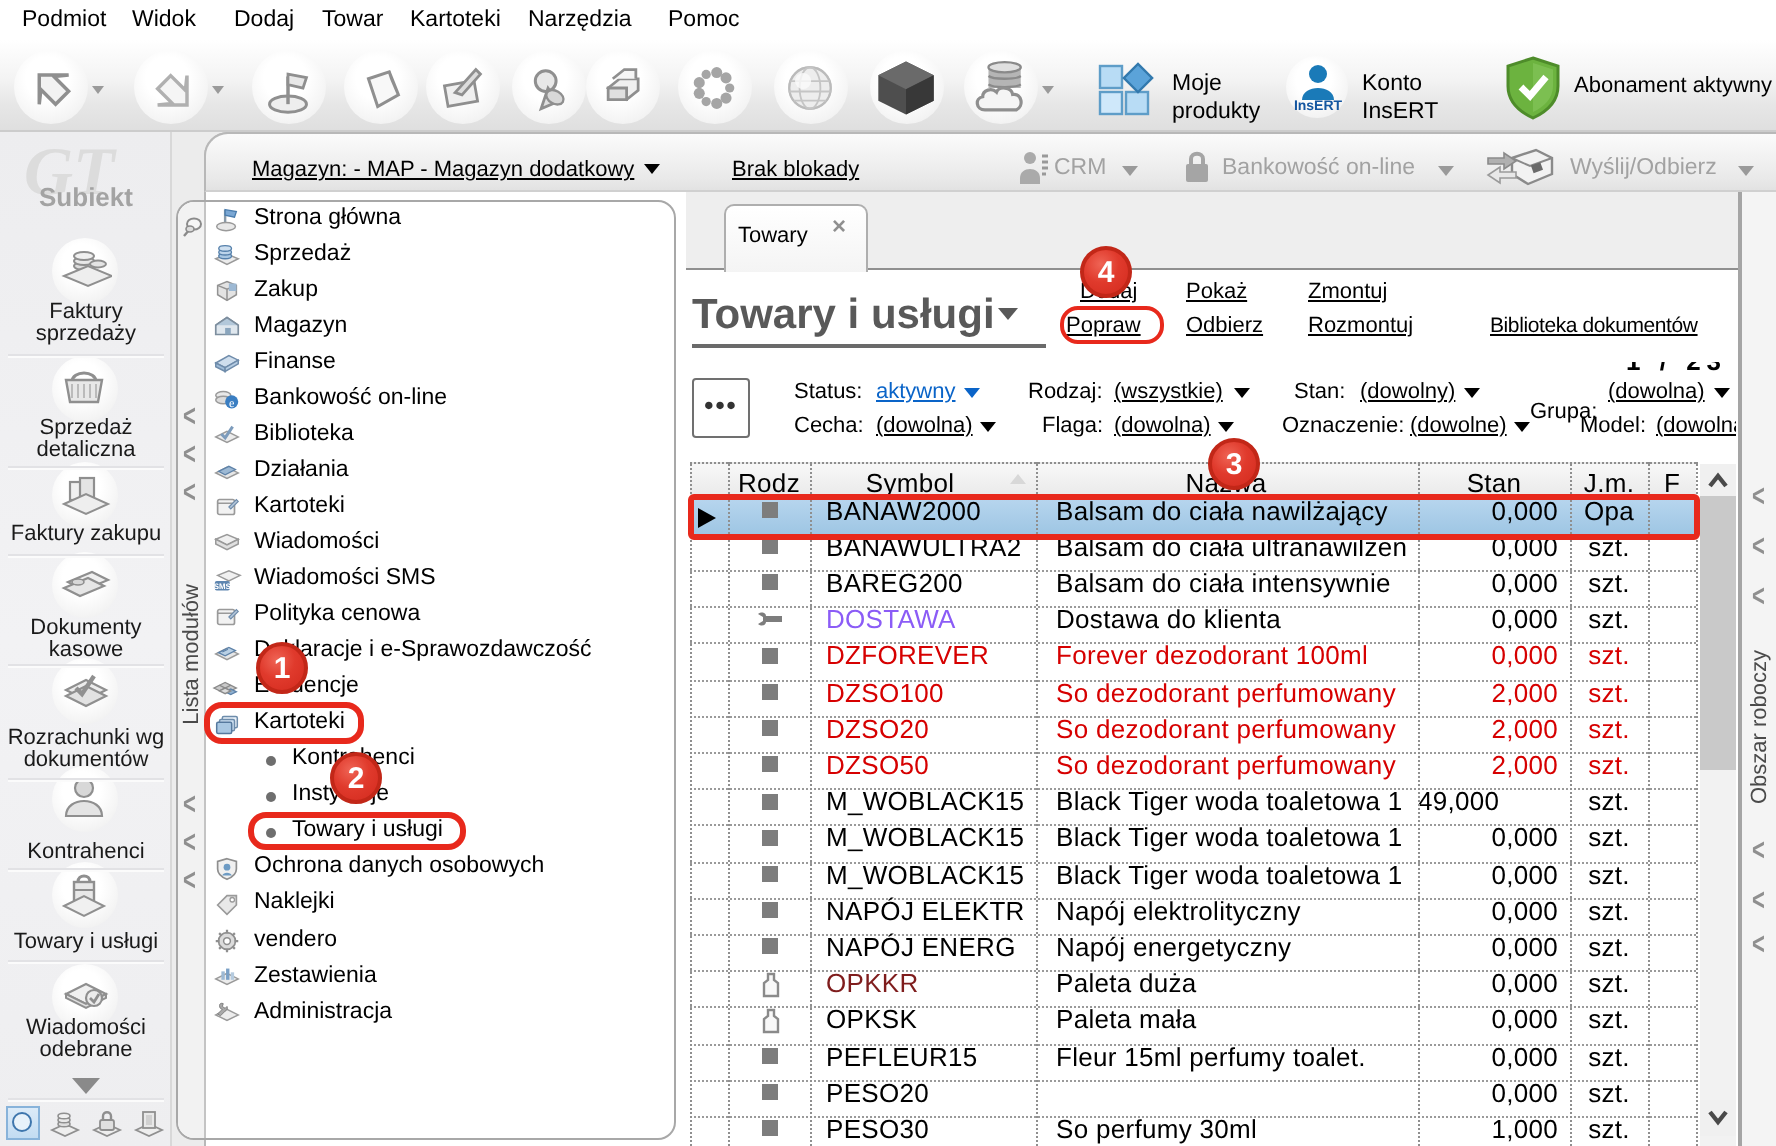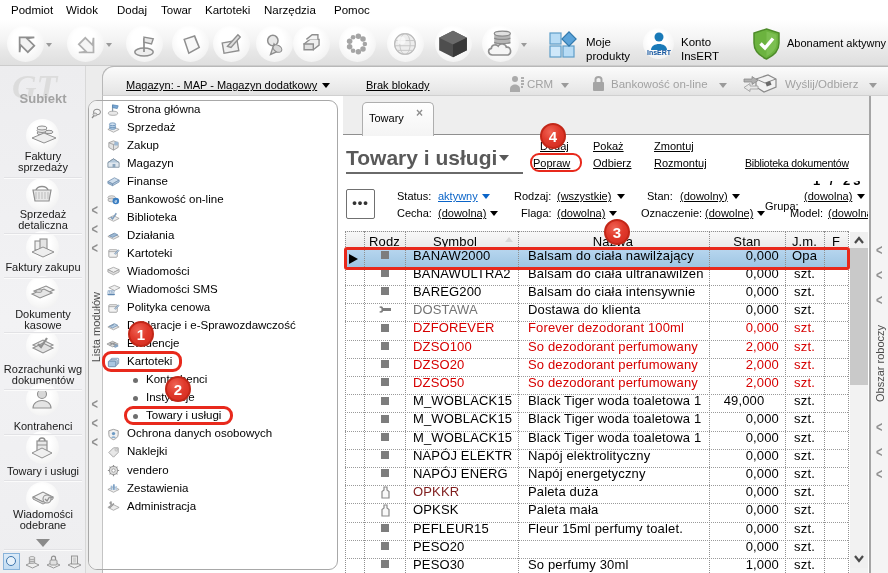--- a/index.html
+++ b/index.html
@@ -455,21 +455,21 @@
     <div class="abs" style="left:0;top:72.1px;width:503px;border-bottom:1px dotted #9a9a9a"></div>
     <div class="abs" style="left:36px;top:56.4px;width:8px;height:8px;background:#7d7d7d"></div>
     <div class="cell" style="left:68px;top:52.9px;width:104px;color:#000">BAREG200</div>
     <div class="cell" style="left:183px;top:52.9px;width:180px;color:#000">Balsam do ciała intensywnie</div>
     <div class="cell" style="left:364px;top:52.9px;width:70px;text-align:right;color:#000">0,000</div>
     <div class="cell" style="left:440px;top:52.9px;width:39px;text-align:center;color:#000">szt.</div>
     <div class="abs" style="left:0;top:90.3px;width:503px;border-bottom:1px dotted #9a9a9a"></div>
     <svg class="abs" style="left:33px;top:73.6px" width="14" height="10" viewBox="0 0 14 10">
       <path d="M1 2 C3 0.5 5 1.5 5 3 L13 3 L13 6 L5 6 C5 7.5 3 8.5 1 7 L3.5 5.5 L3.5 3.5 Z" fill="#7d7d7d"></path>
     </svg>
-    <div class="cell" style="left:68px;top:71.1px;width:104px;color:#737373">DOSTAWA</div>
+    <div class="cell" style="left:68px;top:71.1px;width:104px;color:#8b5cf6">DOSTAWA</div>
     <div class="cell" style="left:183px;top:71.1px;width:180px;color:#000">Dostawa do klienta</div>
     <div class="cell" style="left:364px;top:71.1px;width:70px;text-align:right;color:#000">0,000</div>
     <div class="cell" style="left:440px;top:71.1px;width:39px;text-align:center;color:#000">szt.</div>
     <div class="abs" style="left:0;top:108.5px;width:503px;border-bottom:1px dotted #9a9a9a"></div>
     <div class="abs" style="left:36px;top:92.8px;width:8px;height:8px;background:#7d7d7d"></div>
     <div class="cell" style="left:68px;top:89.3px;width:104px;color:#d60000">DZFOREVER</div>
     <div class="cell" style="left:183px;top:89.3px;width:180px;color:#d60000">Forever dezodorant 100ml</div>
     <div class="cell" style="left:364px;top:89.3px;width:70px;text-align:right;color:#d60000">0,000</div>
     <div class="cell" style="left:440px;top:89.3px;width:39px;text-align:center;color:#d60000">szt.</div>
     <div class="abs" style="left:0;top:126.7px;width:503px;border-bottom:1px dotted #9a9a9a"></div>
@@ -487,21 +487,21 @@
     <div class="abs" style="left:0;top:163.09999999999997px;width:503px;border-bottom:1px dotted #9a9a9a"></div>
     <div class="abs" style="left:36px;top:147.39999999999998px;width:8px;height:8px;background:#7d7d7d"></div>
     <div class="cell" style="left:68px;top:143.89999999999998px;width:104px;color:#d60000">DZSO50</div>
     <div class="cell" style="left:183px;top:143.89999999999998px;width:180px;color:#d60000">So dezodorant perfumowany</div>
     <div class="cell" style="left:364px;top:143.89999999999998px;width:70px;text-align:right;color:#d60000">2,000</div>
     <div class="cell" style="left:440px;top:143.89999999999998px;width:39px;text-align:center;color:#d60000">szt.</div>
     <div class="abs" style="left:0;top:181.29999999999998px;width:503px;border-bottom:1px dotted #9a9a9a"></div>
     <div class="abs" style="left:36px;top:165.6px;width:8px;height:8px;background:#7d7d7d"></div>
     <div class="cell" style="left:68px;top:162.1px;width:104px;color:#000">M_WOBLACK15</div>
     <div class="cell" style="left:183px;top:162.1px;width:180px;color:#000">Black Tiger woda toaletowa 1</div>
-    <div class="cell" style="left:364px;top:162.1px;width:70px;text-align:center;color:#000">49,000</div>
+    <div class="cell" style="left:364px;top:162.1px;width:70px;text-align:left;color:#000">49,000</div>
     <div class="cell" style="left:440px;top:162.1px;width:39px;text-align:center;color:#000">szt.</div>
     <div class="abs" style="left:0;top:199.49999999999997px;width:503px;border-bottom:1px dotted #9a9a9a"></div>
     <div class="abs" style="left:36px;top:183.79999999999998px;width:8px;height:8px;background:#7d7d7d"></div>
     <div class="cell" style="left:68px;top:180.29999999999998px;width:104px;color:#000">M_WOBLACK15</div>
     <div class="cell" style="left:183px;top:180.29999999999998px;width:180px;color:#000">Black Tiger woda toaletowa 1</div>
     <div class="cell" style="left:364px;top:180.29999999999998px;width:70px;text-align:right;color:#000">0,000</div>
     <div class="cell" style="left:440px;top:180.29999999999998px;width:39px;text-align:center;color:#000">szt.</div>
     <div class="abs" style="left:0;top:217.7px;width:503px;border-bottom:1px dotted #9a9a9a"></div>
     <div class="abs" style="left:36px;top:202px;width:8px;height:8px;background:#7d7d7d"></div>
     <div class="cell" style="left:68px;top:198.5px;width:104px;color:#000">M_WOBLACK15</div>

